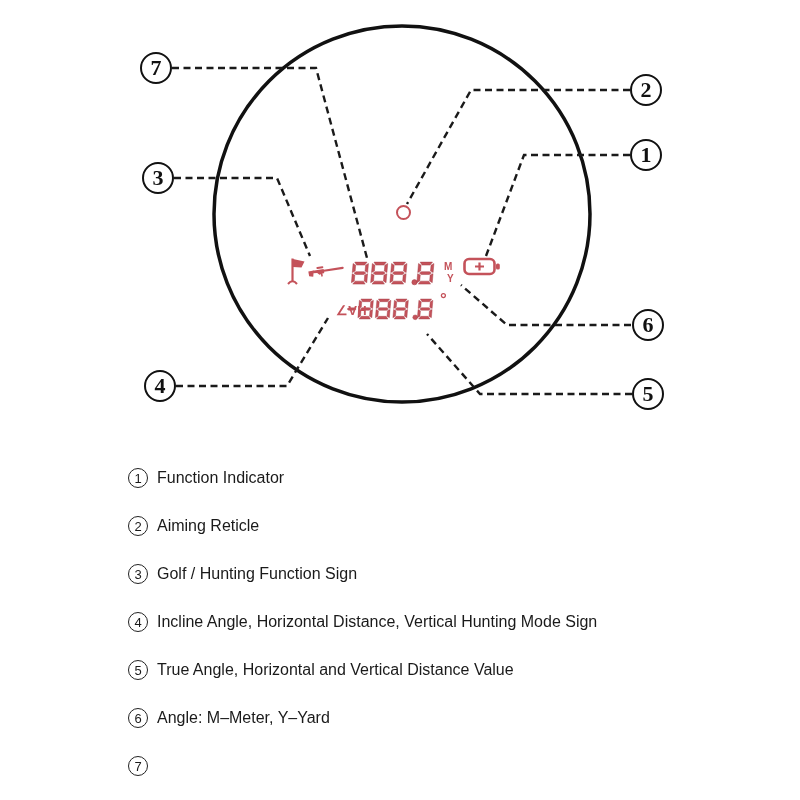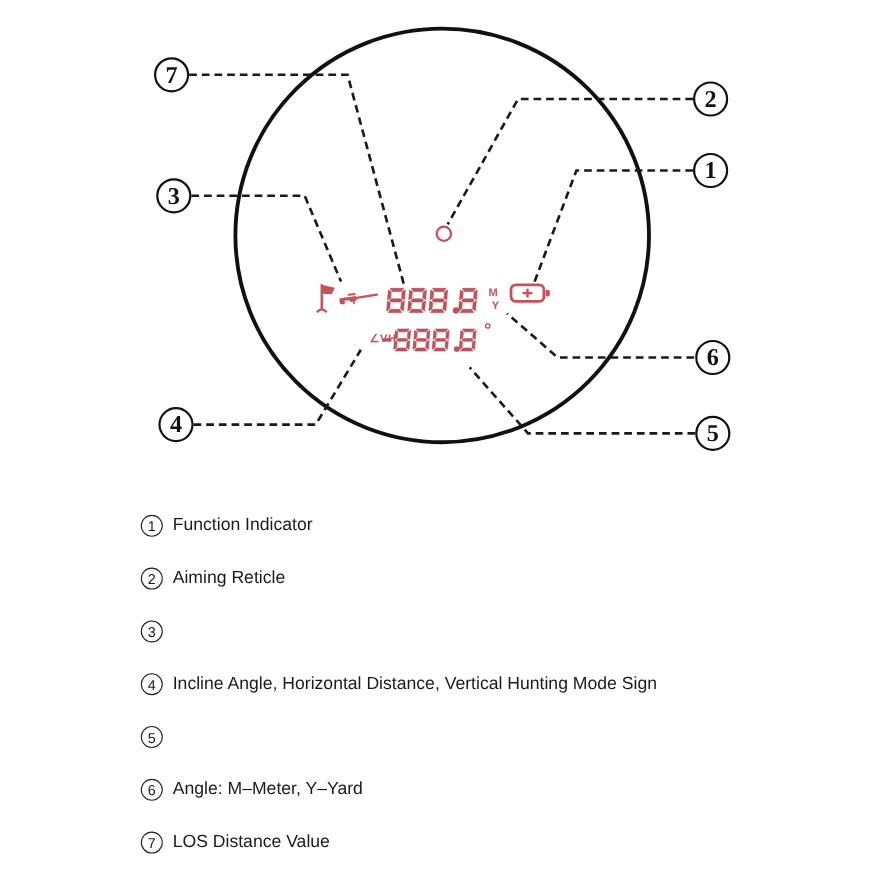--- a/index.html
+++ b/index.html
@@ -16,21 +16,21 @@
   .co4{left:144px;top:370px}.co5{left:632px;top:378px}.co6{left:632px;top:309px}
   .co7{left:140px;top:52px}
 
   
   .reticle{position:absolute;left:396px;top:205px;width:15px;height:15px;box-sizing:border-box;
            border:2.5px solid var(--red);border-radius:50%;}
   .seg{position:absolute;}
   .red-label{position:absolute;color:var(--red);font-weight:bold;line-height:1;}
   .m-label{left:444px;top:262px;font-size:10px;}
   .y-label{left:447px;top:274px;font-size:10px;}
-  .vh-label{left:336px;top:304px;font-size:10px;letter-spacing:.5px;}
+  .vh-label{left:336px;top:304px;font-size:13px;letter-spacing:.5px;}
   .degree{left:440px;top:291px;font-size:17px;}
 
   
   .legend{position:absolute;left:128px;top:466px;}
   .legend-item{display:flex;align-items:center;height:24px;margin-bottom:24px;
                color:#1a1a1a;font-size:16px;white-space:nowrap;}
   .legend-num{width:20px;height:20px;box-sizing:border-box;border:1.4px solid #222;border-radius:50%;
               display:inline-flex;align-items:center;justify-content:center;flex:0 0 20px;
               font-size:13px;margin-right:9px;color:#1a1a1a;}
 </style>
@@ -193,30 +193,31 @@
     <div class="legend-item">
       <span class="legend-num">1</span>
       <span>Function Indicator</span>
     </div>
     <div class="legend-item">
       <span class="legend-num">2</span>
       <span>Aiming Reticle</span>
     </div>
     <div class="legend-item">
       <span class="legend-num">3</span>
+      <span>Golf / Hunting Function Sign</span>
     </div>
     <div class="legend-item">
       <span class="legend-num">4</span>
       <span>Incline Angle, Horizontal Distance, Vertical Hunting Mode Sign</span>
     </div>
     <div class="legend-item">
       <span class="legend-num">5</span>
+      <span>True Angle, Horizontal and Vertical Distance Value</span>
     </div>
     <div class="legend-item">
       <span class="legend-num">6</span>
       <span>Angle: M–Meter, Y–Yard</span>
     </div>
     <div class="legend-item">
       <span class="legend-num">7</span>
-      <span>LOS Distance Value</span>
     </div>
   </div>
 </div>
 
 </body></html>

